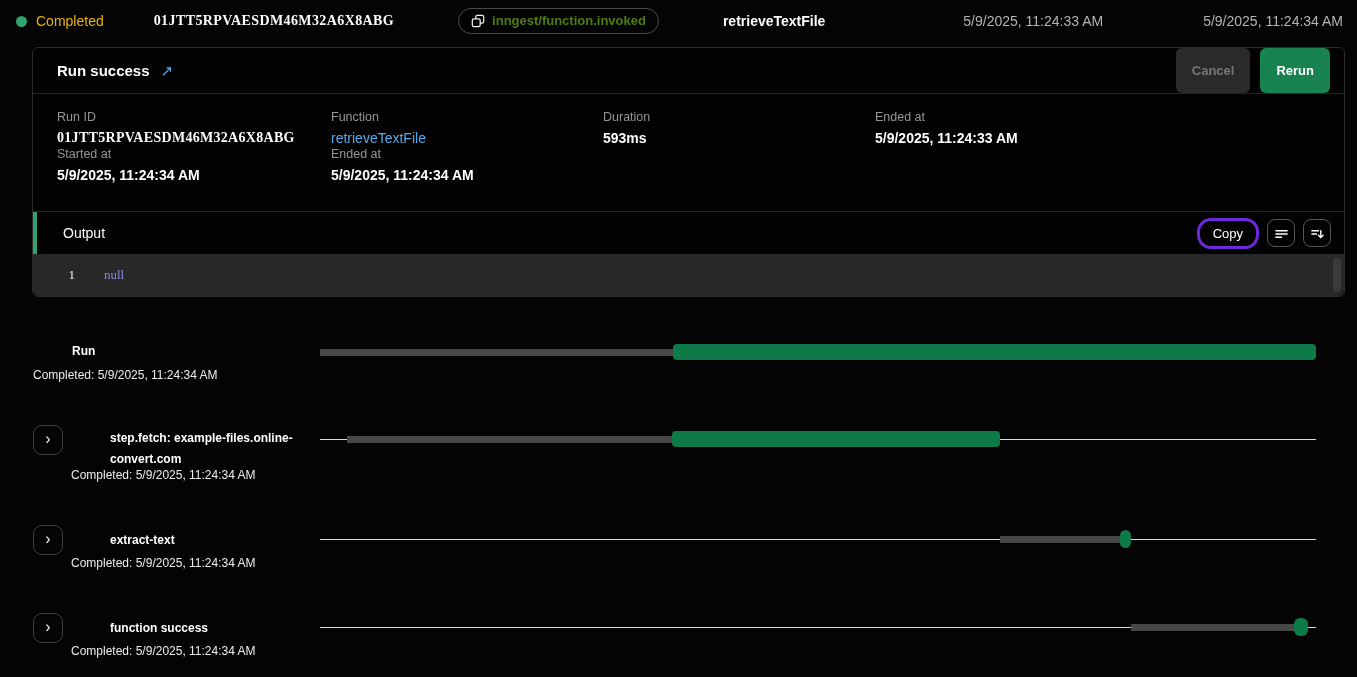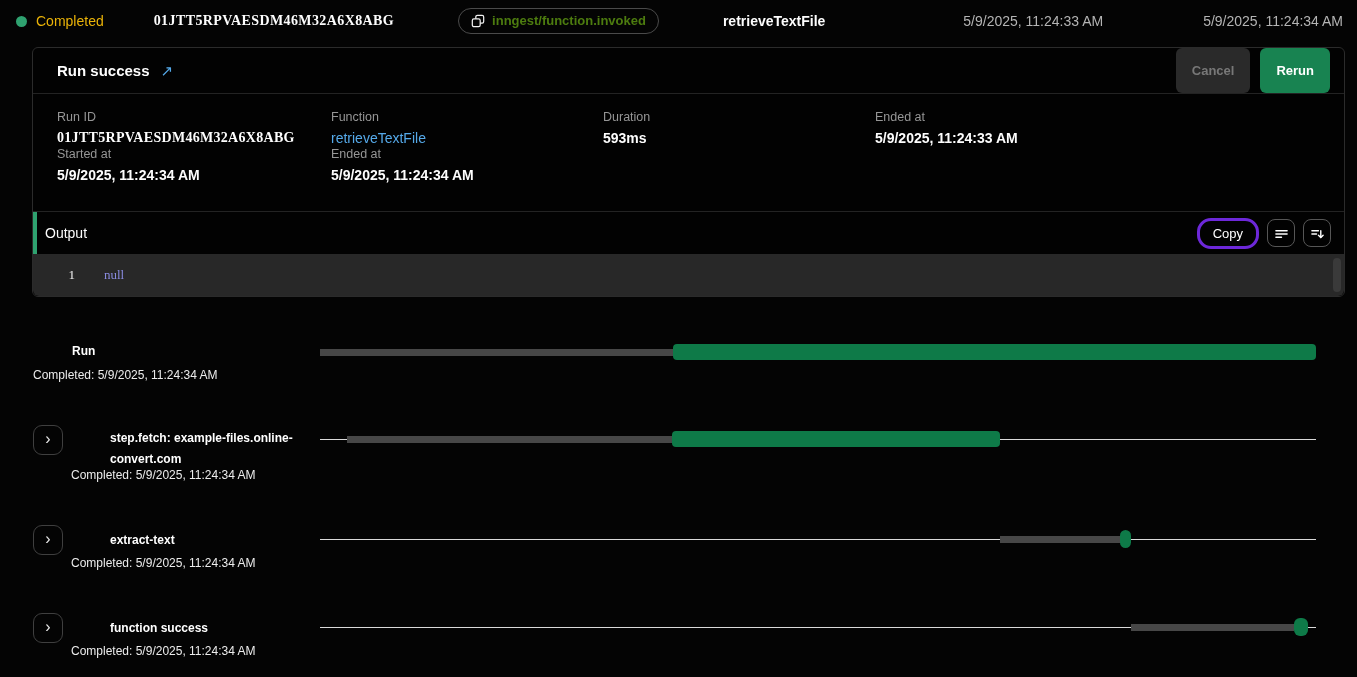--- a/index.html
+++ b/index.html
@@ -36,21 +36,21 @@
   .btn-cancel { margin-left:auto; background:#2a2a2a; color:#787878; }
   .btn-rerun { background:#188351; color:#ffffff; margin-left:10px; }
 
   .details-grid { display:grid; grid-template-columns:274px 272px 272px 1fr; padding:16px 24px 0; }
   .field-label { color:#969696; font-size:12.5px; line-height:15px; }
   .field-value { font-size:14px; font-weight:bold; margin-top:4px; line-height:18px; }
   .field-value.mono { letter-spacing:.3px; }
   .field-value.link { color:#55a9e9; font-weight:normal; cursor:pointer; }
 
   .output-header { position:absolute; left:0; right:0; top:163px; height:43px; display:flex; align-items:center;
-    padding-left:12px; border-top:1px solid #232323; }
+    padding-left:30px; border-top:1px solid #232323; }
   .output-accent { position:absolute; left:0; top:0; width:4px; height:100%; background:#2fa270; }
   .output-title { font-size:14px; }
   .btn-copy { margin-left:auto; border:3px solid #6d28d9; background:transparent; color:#fff; border-radius:14px;
     padding:5px 13px; font-size:13px; font-family:"Liberation Sans", sans-serif; cursor:pointer; }
   .icon-btn { width:28px; height:28px; border:1px solid #565656; border-radius:8px; background:transparent;
     display:flex; align-items:center; justify-content:center; margin-left:8px; cursor:pointer; }
   .icon-btn:last-child { margin-right:13px; }
 
   .code-area { position:absolute; left:0; right:0; top:206px; bottom:0; background:#282828;
     border-radius:0 0 6px 6px; display:flex; align-items:center; font-size:13px; }

